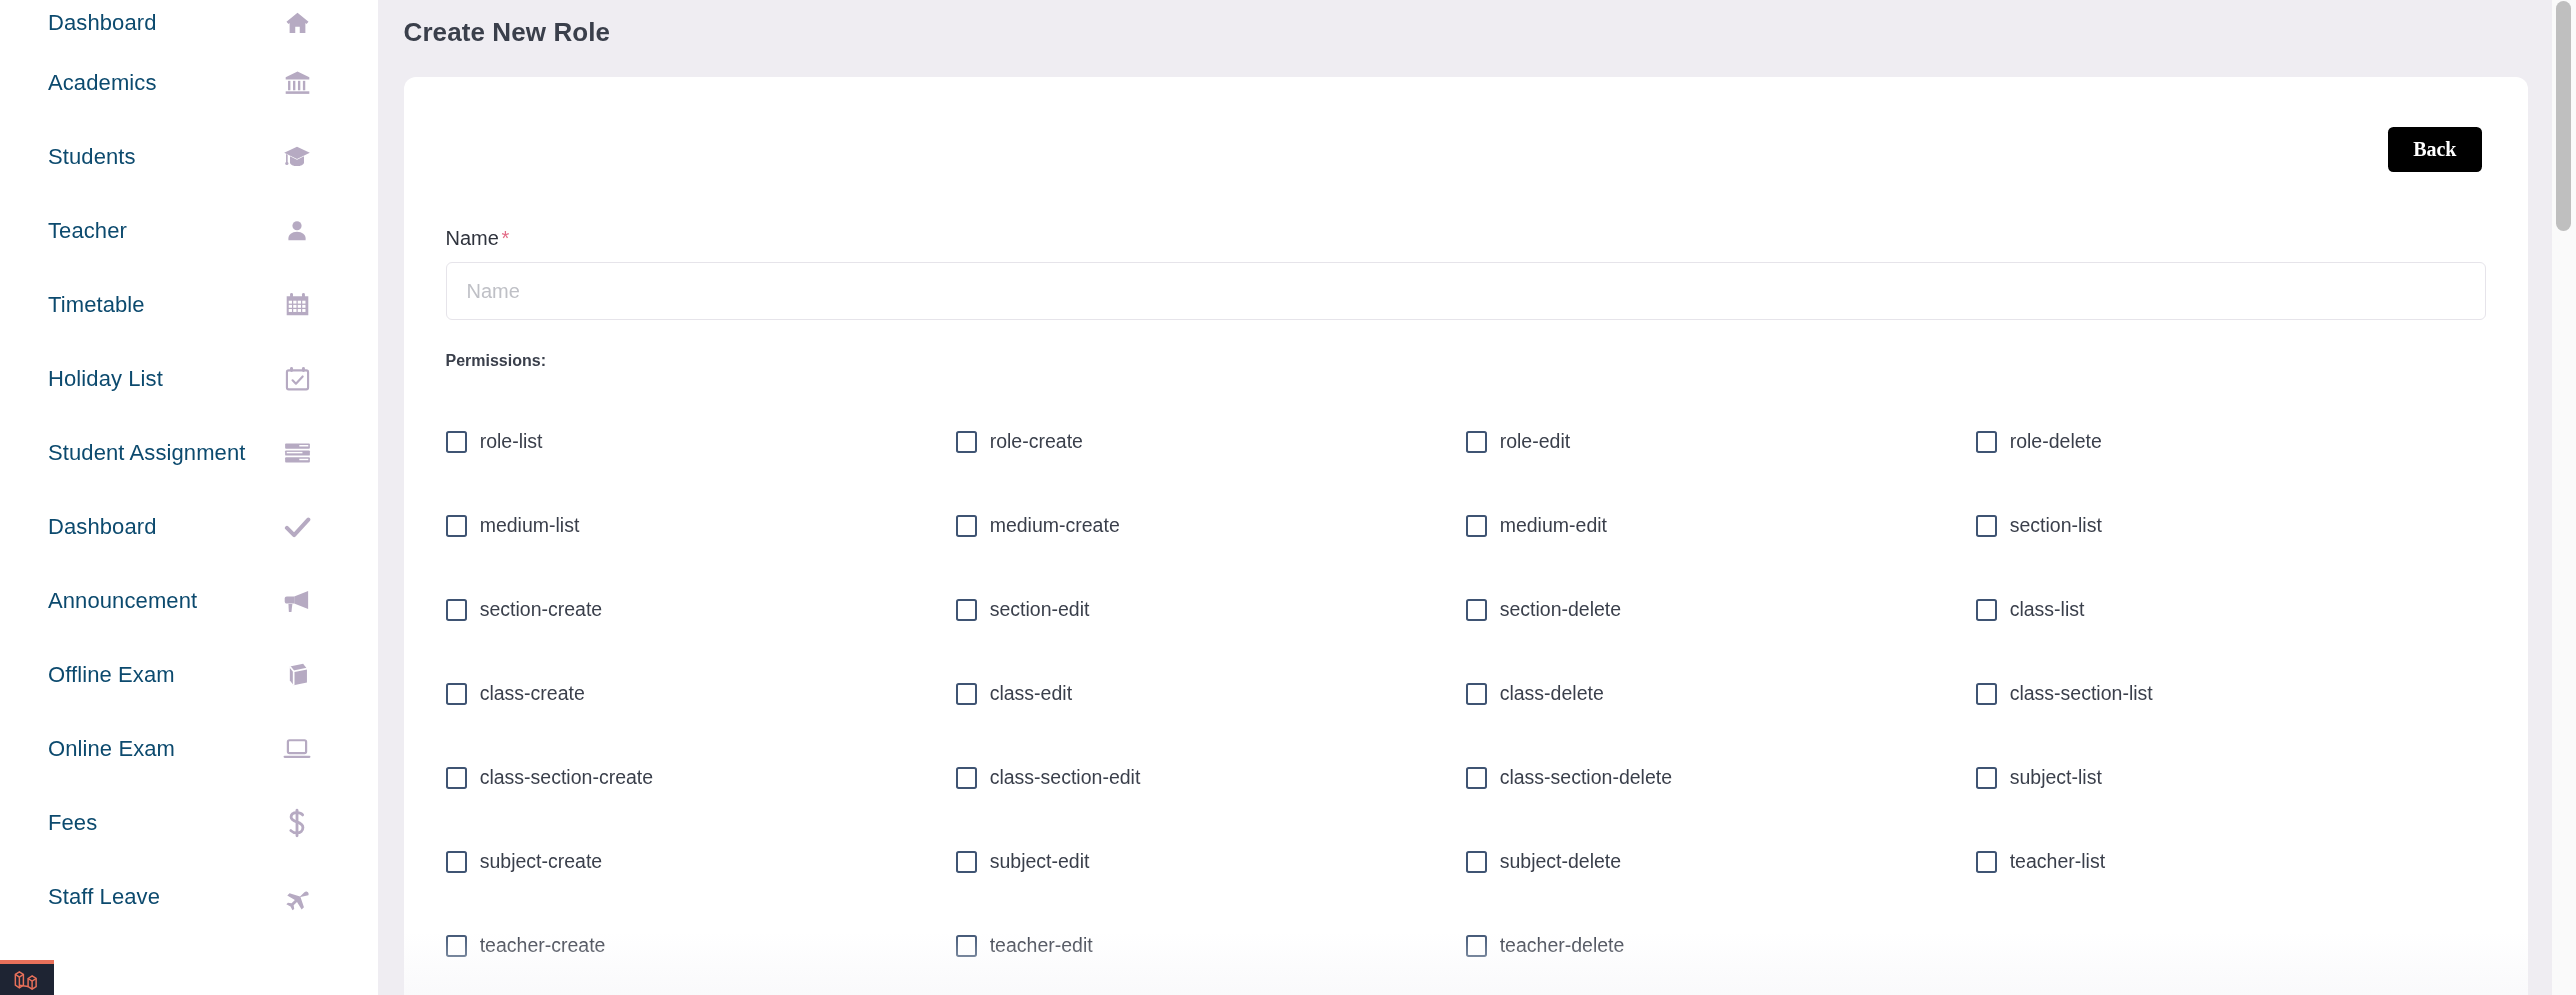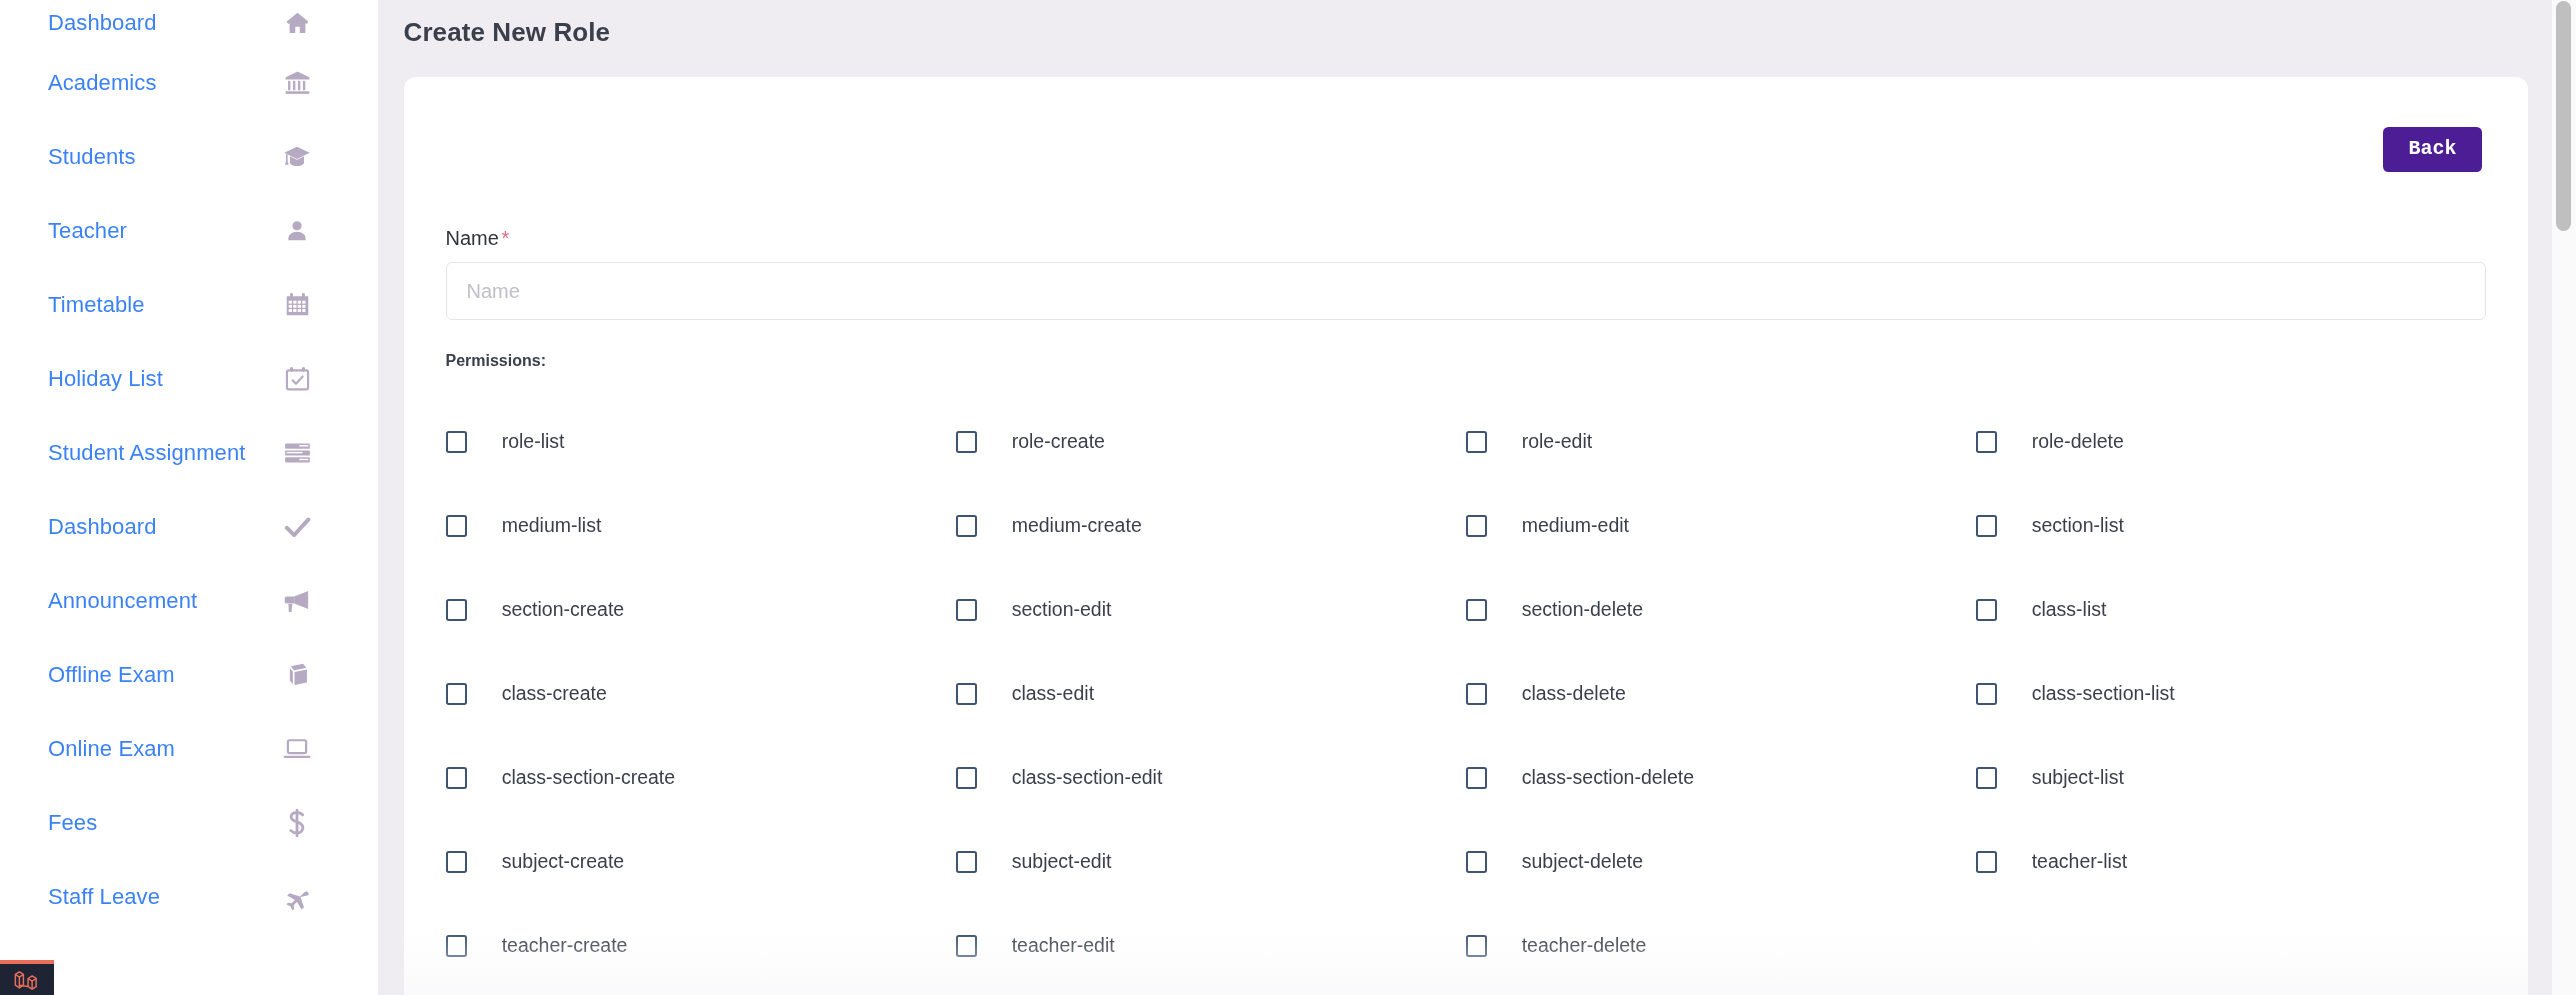--- a/index.html
+++ b/index.html
@@ -34,21 +34,21 @@
     position: relative;
     height: 74px;
     display: flex;
     align-items: center;
     padding: 0 0 0 48px;
     cursor: pointer;
   }
   .sidebar-item:first-child { height: 46px; align-items: center; }
   .sidebar-label {
     font-size: 22px;
-    color: #3b82f6;
+    color: #0c4a6e;
     letter-spacing: 0.1px;
     font-weight: 400;
     line-height: 1;
     white-space: nowrap;
   }
   .sidebar-icon {
     position: absolute;
     right: 66px;
     top: 50%;
     transform: translateY(-50%);
@@ -116,30 +116,30 @@
     pointer-events: none;
   }
 
   .back-row {
     position: absolute;
     right: 46px;
     top: 50px;
   }
   .back-button {
     display: inline-block;
-    background: #4c1d95;
+    background: #000000;
     color: #ffffff;
     font-size: 20px;
     font-weight: 700;
     padding: 11.4px 25px;
     border: none;
     border-radius: 5.4px;
     cursor: pointer;
     line-height: 1.1;
-    font-family: Liberation Mono, monospace;
+    font-family: Liberation Serif, serif;
   }
 
   .form-area {
     position: absolute;
     left: 42px;
     top: 151px;
     right: 42px;
   }
   .field-label {
     font-size: 20px;
@@ -179,21 +179,20 @@
     margin-top: 31px;
     display: grid;
     grid-template-columns: repeat(4, 1fr);
     row-gap: 0;
   }
   .perm-item {
     display: flex;
     align-items: center;
     height: 84px;
     cursor: pointer;
-    gap: 22px;
   }
   .perm-checkbox {
     width: 21.5px;
     height: 21.5px;
     min-width: 21.5px;
     border: 2px solid #3f5473;
     border-radius: 2.7px;
     background: #ffffff;
     margin-right: 12.7px;
     display: inline-block;

